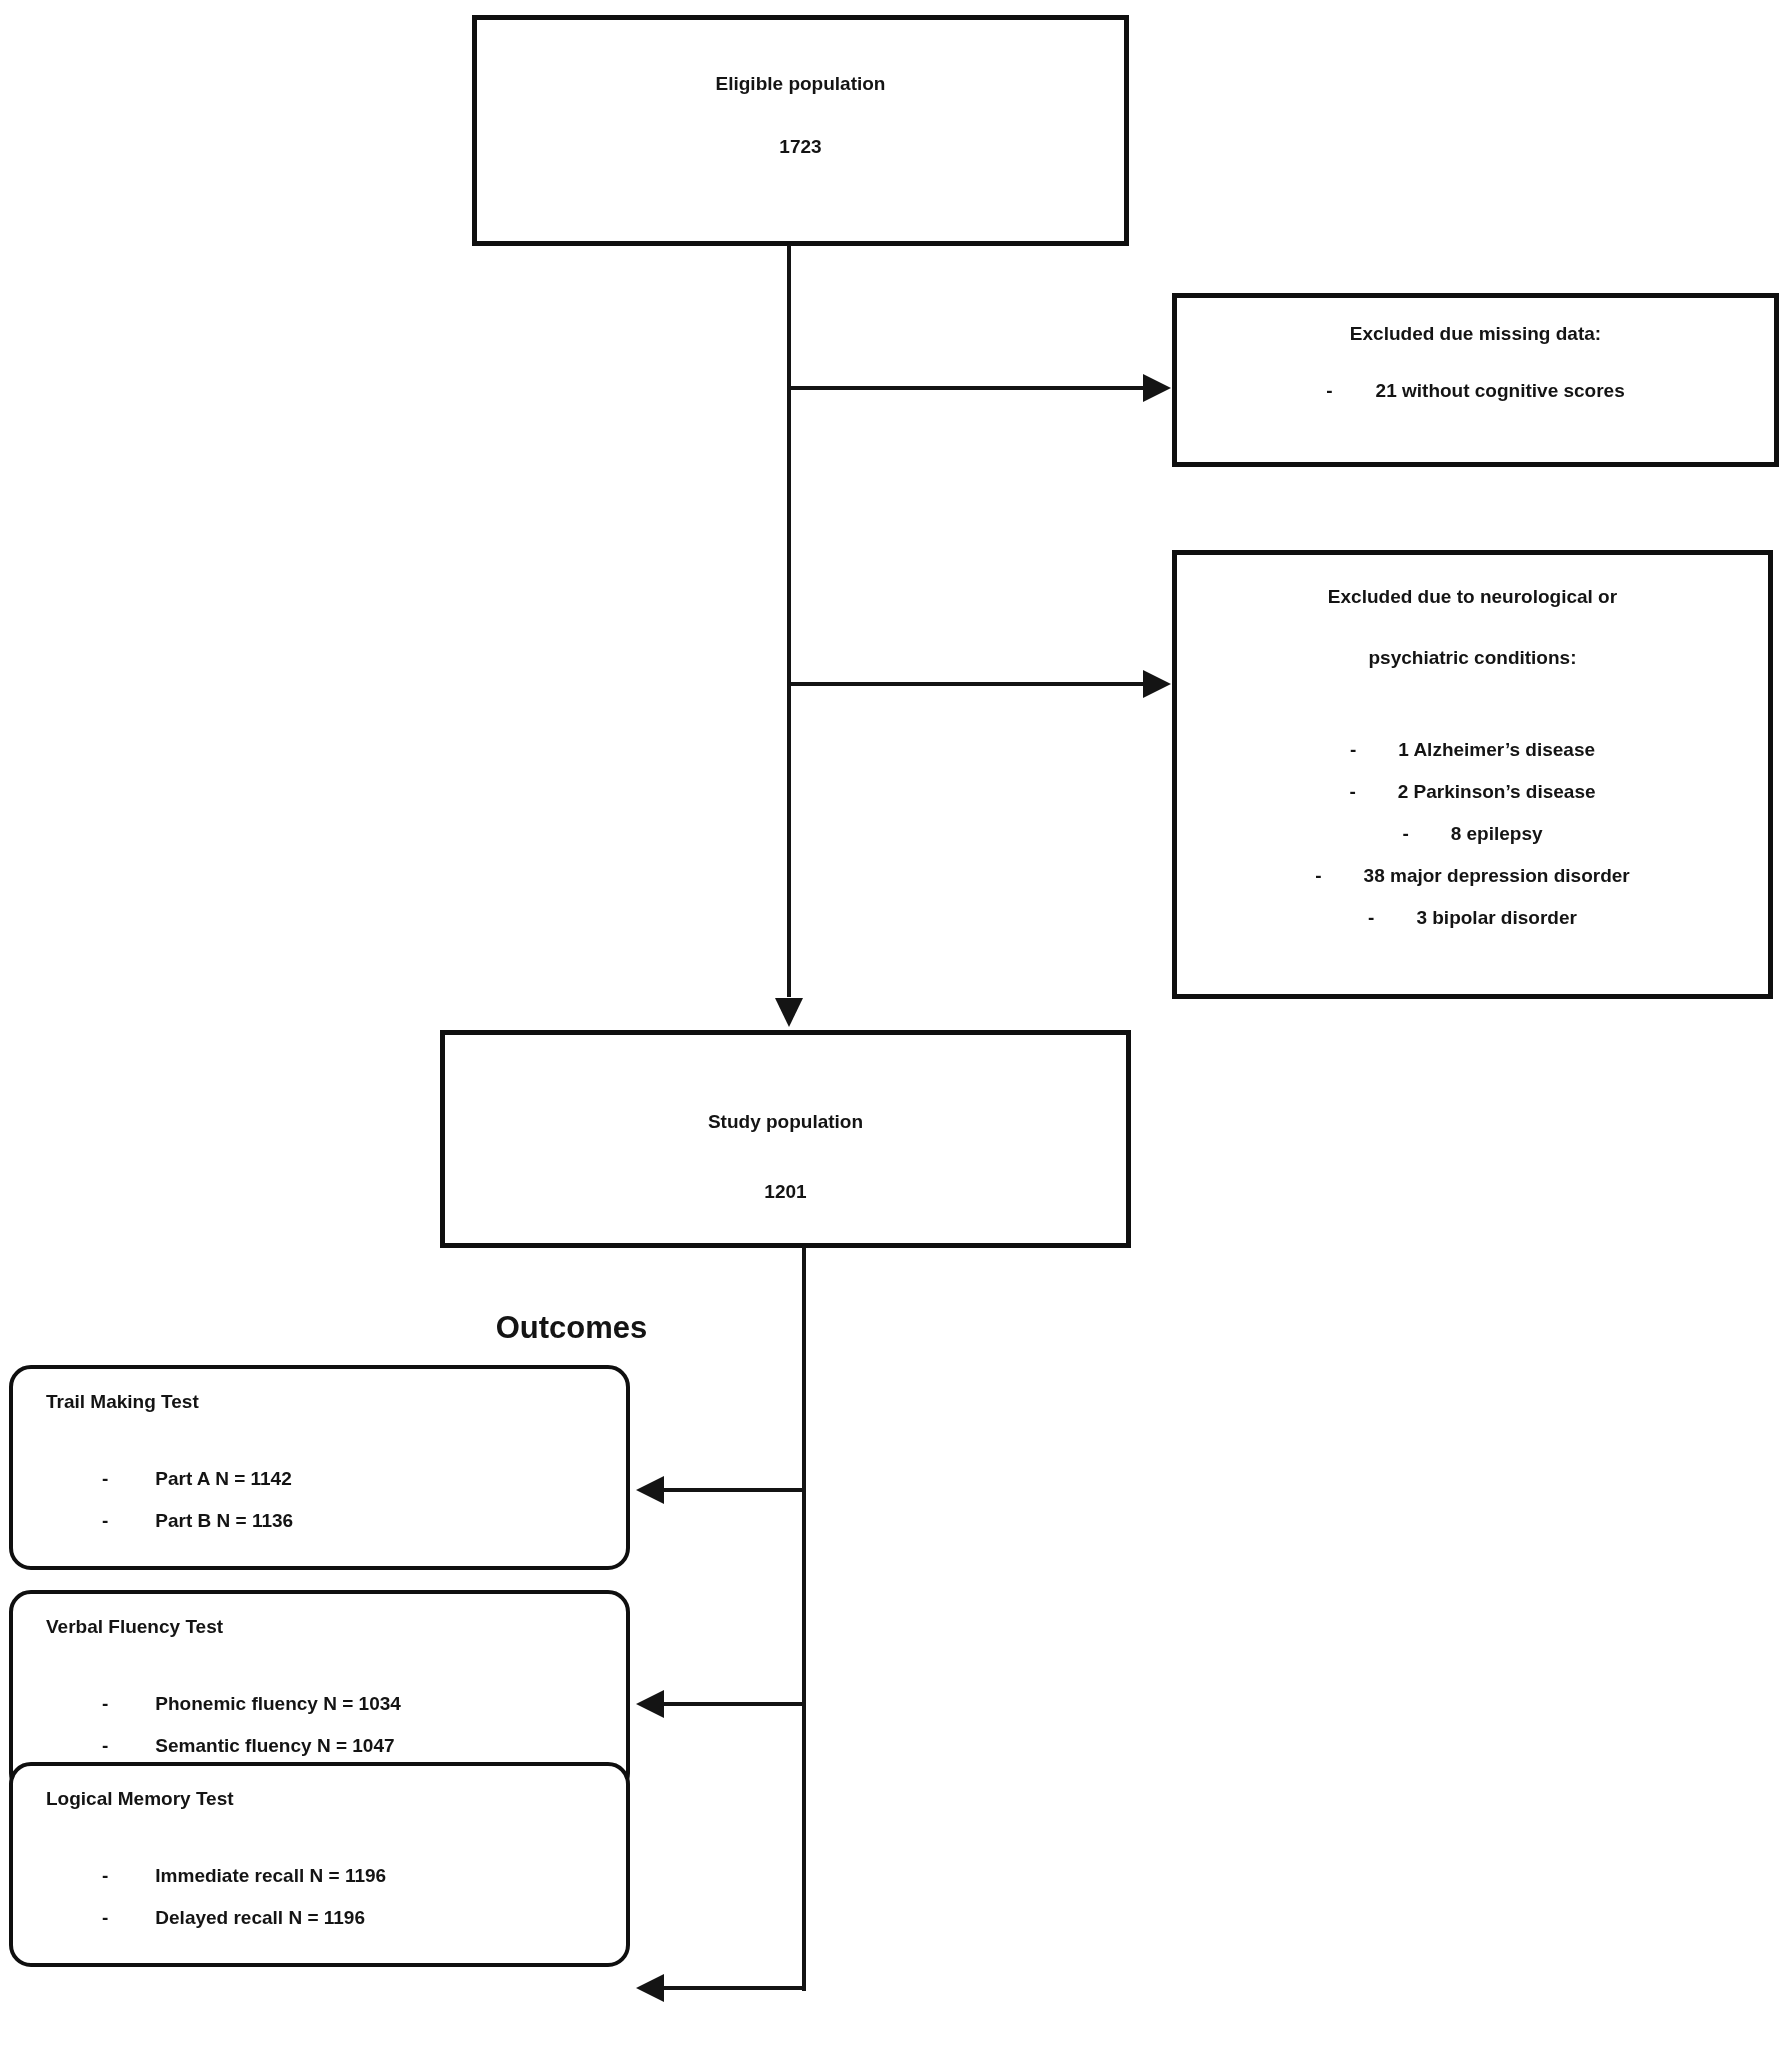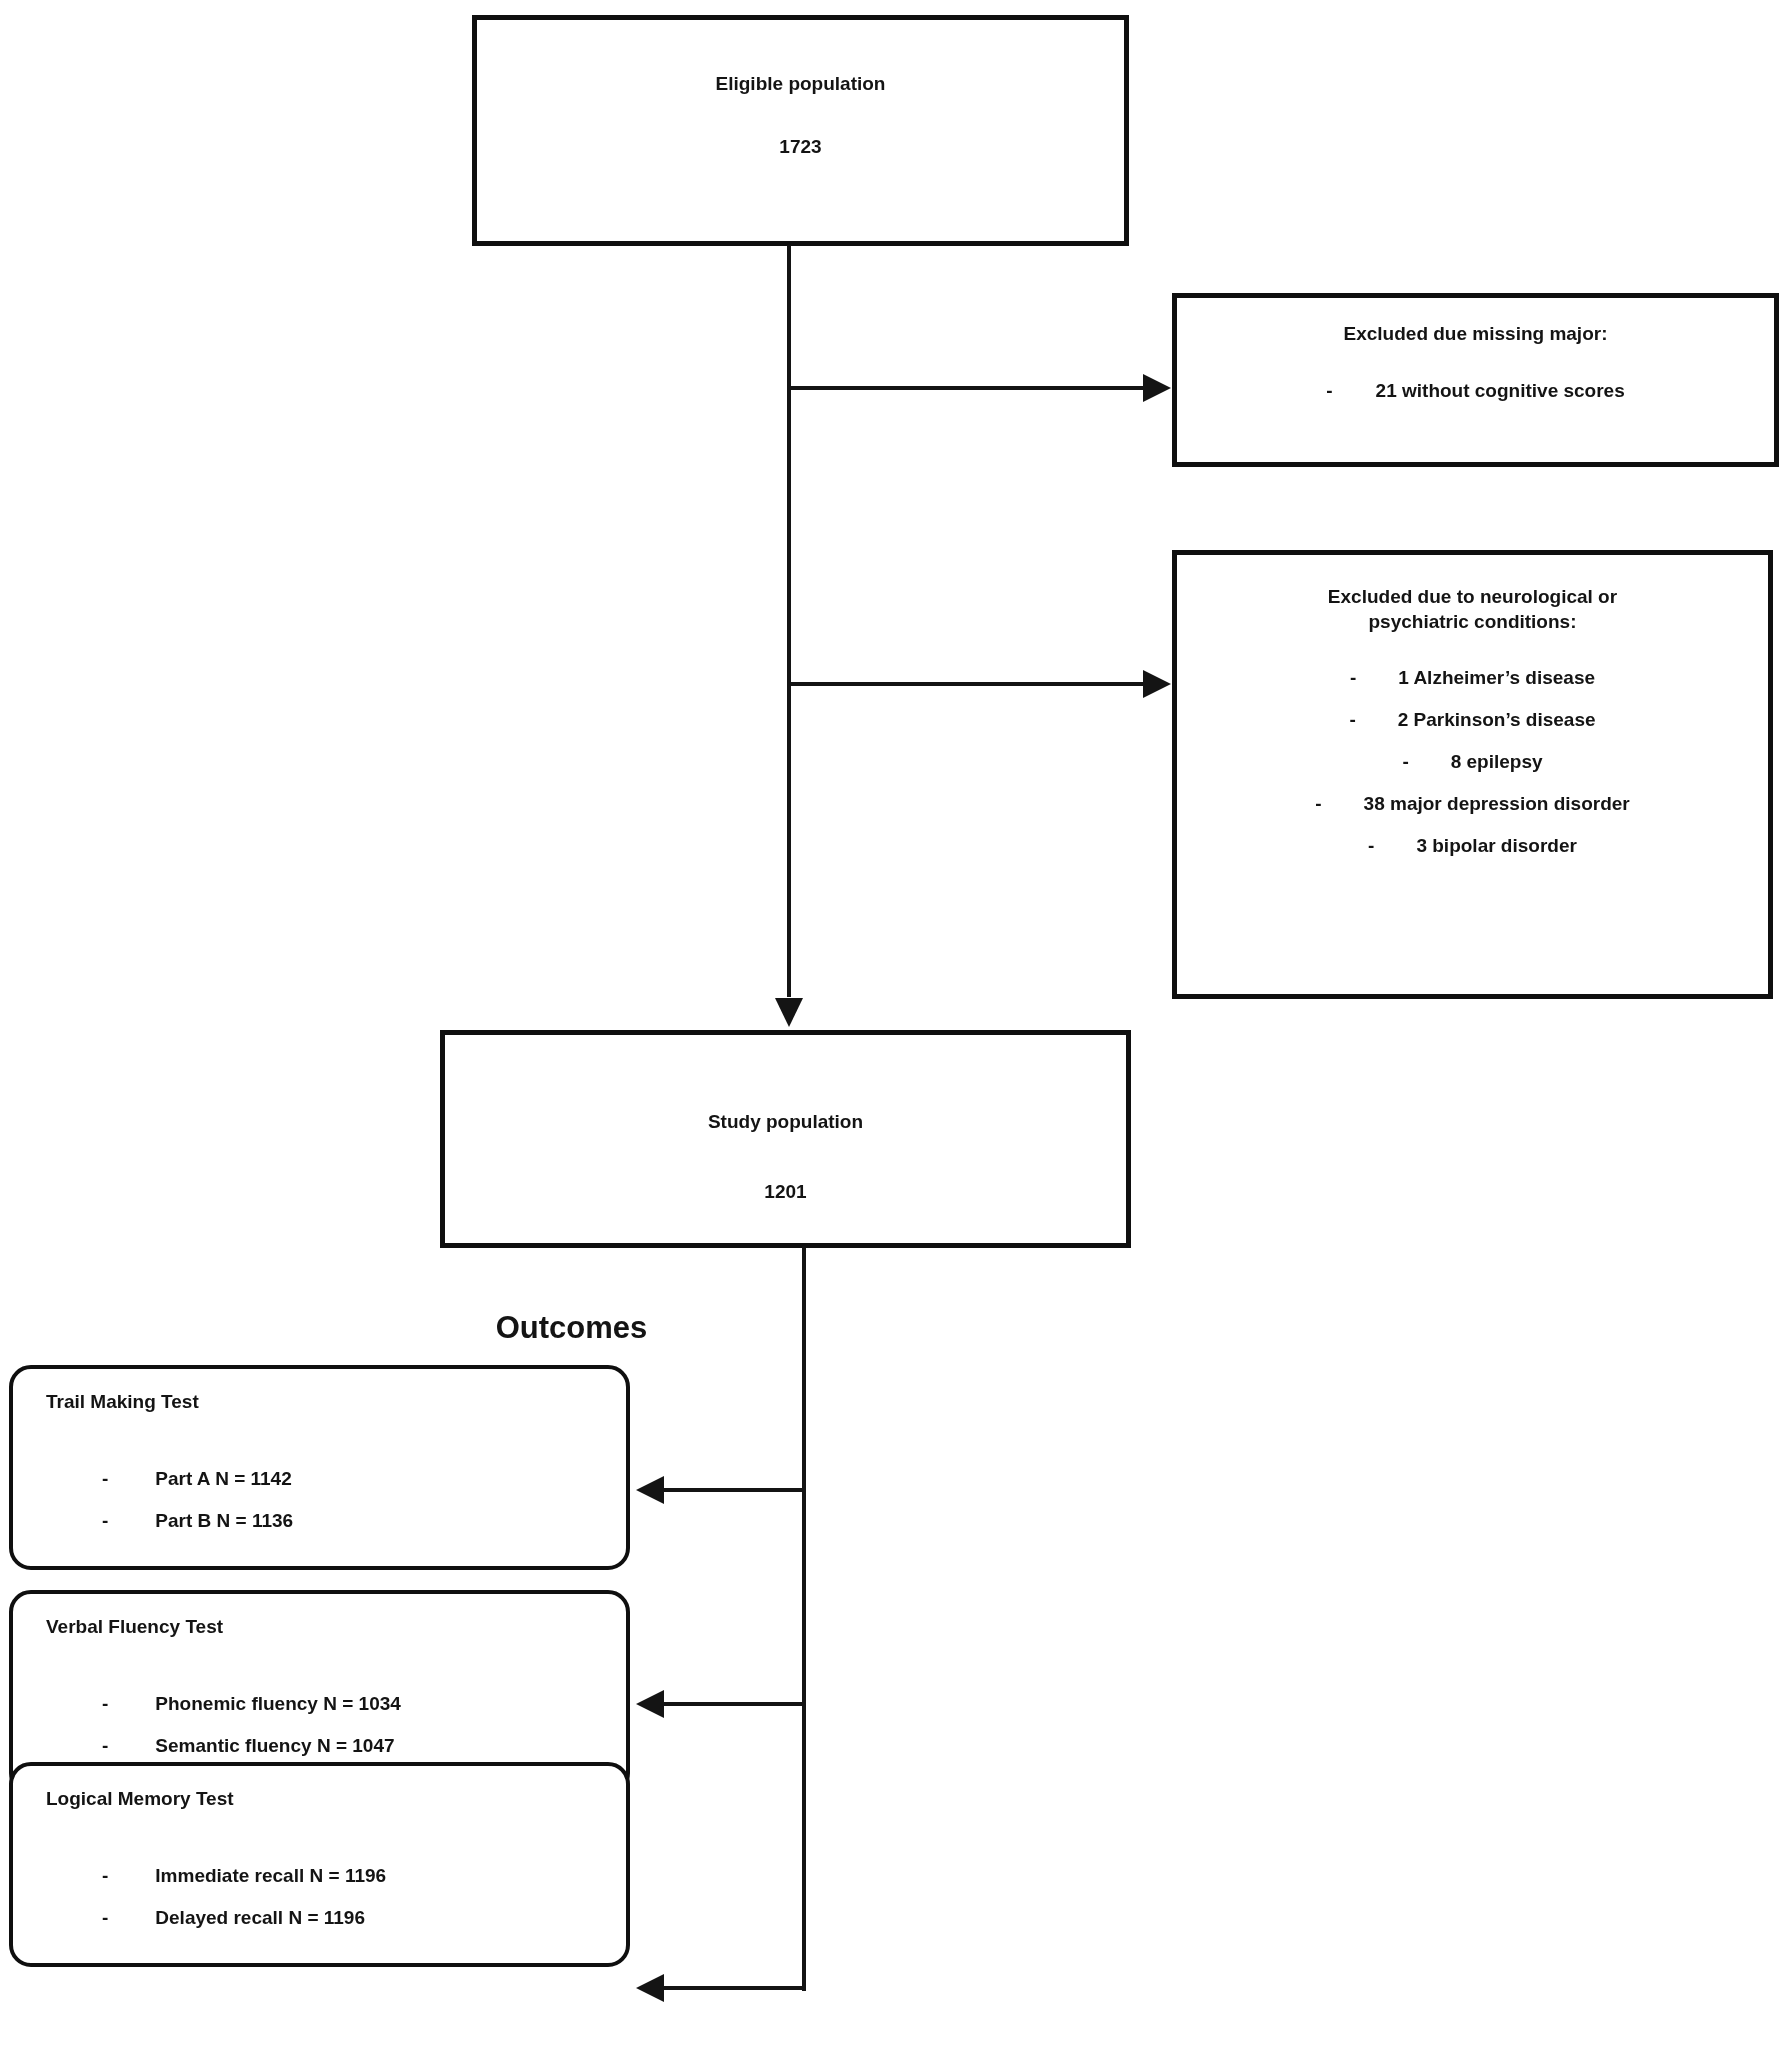--- a/index.html
+++ b/index.html
@@ -38,21 +38,21 @@
     align-items: baseline;
     justify-content: center;
   }
   .bullet-dash { display: inline-block; }
   
   #eligible-box { left: 472px; top: 15px; width: 657px; height: 231px; padding-top: 53px; row-gap: 40px; }
   #study-box { left: 440px; top: 1030px; width: 691px; height: 218px; padding-top: 76px; row-gap: 47px; }
   
   #excluded-missing-box { left: 1172px; top: 293px; width: 607px; height: 174px; padding-top: 25px; row-gap: 34px; }
   #excluded-missing-box .bullet-row { column-gap: 43px; }
-  #excluded-conditions-box { left: 1172px; top: 550px; width: 601px; height: 449px; padding-top: 29px; }
+  #excluded-conditions-box { left: 1172px; top: 550px; width: 601px; height: 449px; padding-top: 29px; gap: 36px; }
   #excluded-conditions-box .title-line { line-height: 1.32; }
   #excluded-conditions-box .bullets { margin-top: 23px; display: flex; flex-direction: column; }
   #excluded-conditions-box .bullet-row { column-gap: 42px; line-height: 42px; }
   
   #outcomes-label {
     position: absolute;
     left: 391px; top: 1309px; width: 361px;
     text-align: center;
   }
   
@@ -96,21 +96,21 @@
   <div class="line" id="trunk-top"></div>
   <div class="arrowhead arrowhead--down" id="arrow-into-study"></div>
 
   <div class="line" id="branch-missing"></div>
   <div class="arrowhead arrowhead--right" id="arrow-into-missing"></div>
 
   <div class="line" id="branch-conditions"></div>
   <div class="arrowhead arrowhead--right" id="arrow-into-conditions"></div>
 
   <div class="box center-col" id="excluded-missing-box">
-    <div class="txt">Excluded due missing major:</div>
+    <div class="txt">Excluded due missing data:</div>
     <div class="bullet-row txt">
       <span class="bullet-dash">-</span>
       <span>21 without cognitive scores</span>
     </div>
   </div>
 
   <div class="box center-col" id="excluded-conditions-box">
     <div class="txt title-line">Excluded due to neurological or</div>
     <div class="txt title-line">psychiatric conditions:</div>
     <div class="bullets">

